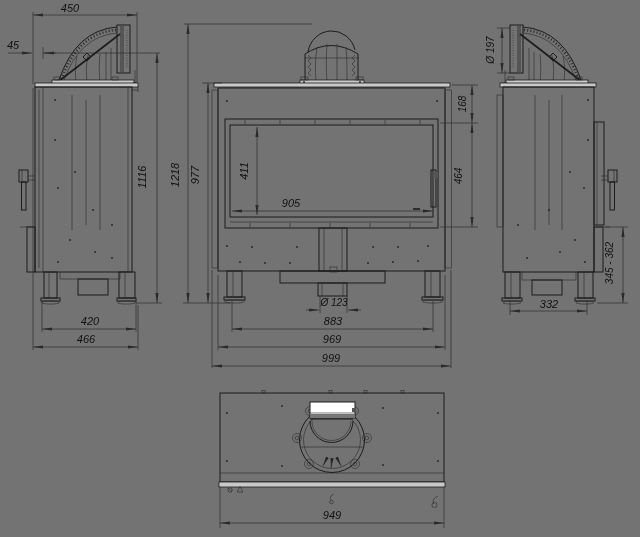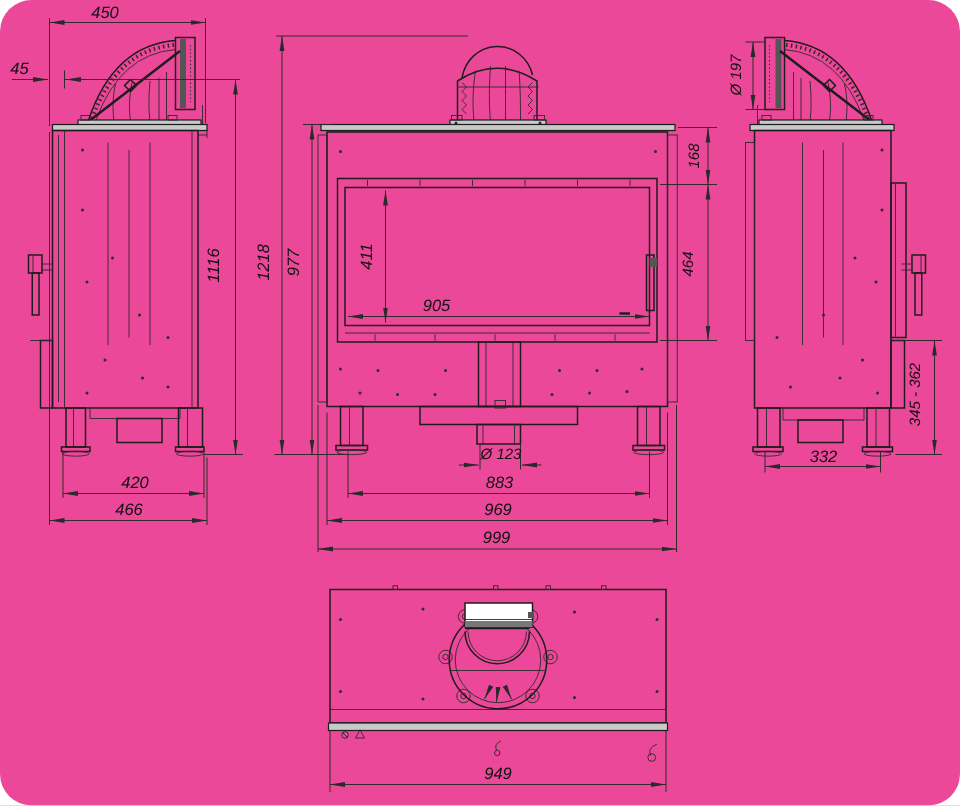--- a/index.html
+++ b/index.html
@@ -1,17 +1,17 @@
 <!DOCTYPE html>
 <html><head>
 <meta charset="utf-8">
 <style>
   html,body{margin:0;padding:0;background:#ffffff;}
-  .stage{position:relative;width:640px;height:537px;background:#ec4899;overflow:hidden;
-         font-family:"Liberation Sans",sans-serif;border-radius:21px;}
+  .stage{position:relative;width:640px;height:537px;background:#737373;overflow:hidden;
+         font-family:"Liberation Sans",sans-serif;}
   svg{display:block}
   .ol{stroke:#1c1c1c;stroke-width:1;fill:none}
   .th{stroke:#2a2a2a;stroke-width:.6;fill:none}
   .dim{stroke:#2a2a2a;stroke-width:.65;fill:none}
   .plate{fill:#c9c9c9;stroke:#1c1c1c;stroke-width:.8}
   .dk{fill:#555;stroke:none}
   .dot{fill:#2a2a2a;stroke:none}
   .corr{stroke:#1c1c1c;stroke-width:2.6;fill:none;stroke-dasharray:1 2.2;opacity:.85}
   text{font-style:italic;font-size:11px;fill:#111;font-family:"Liberation Sans",sans-serif}
   .sm{font-size:10px}

